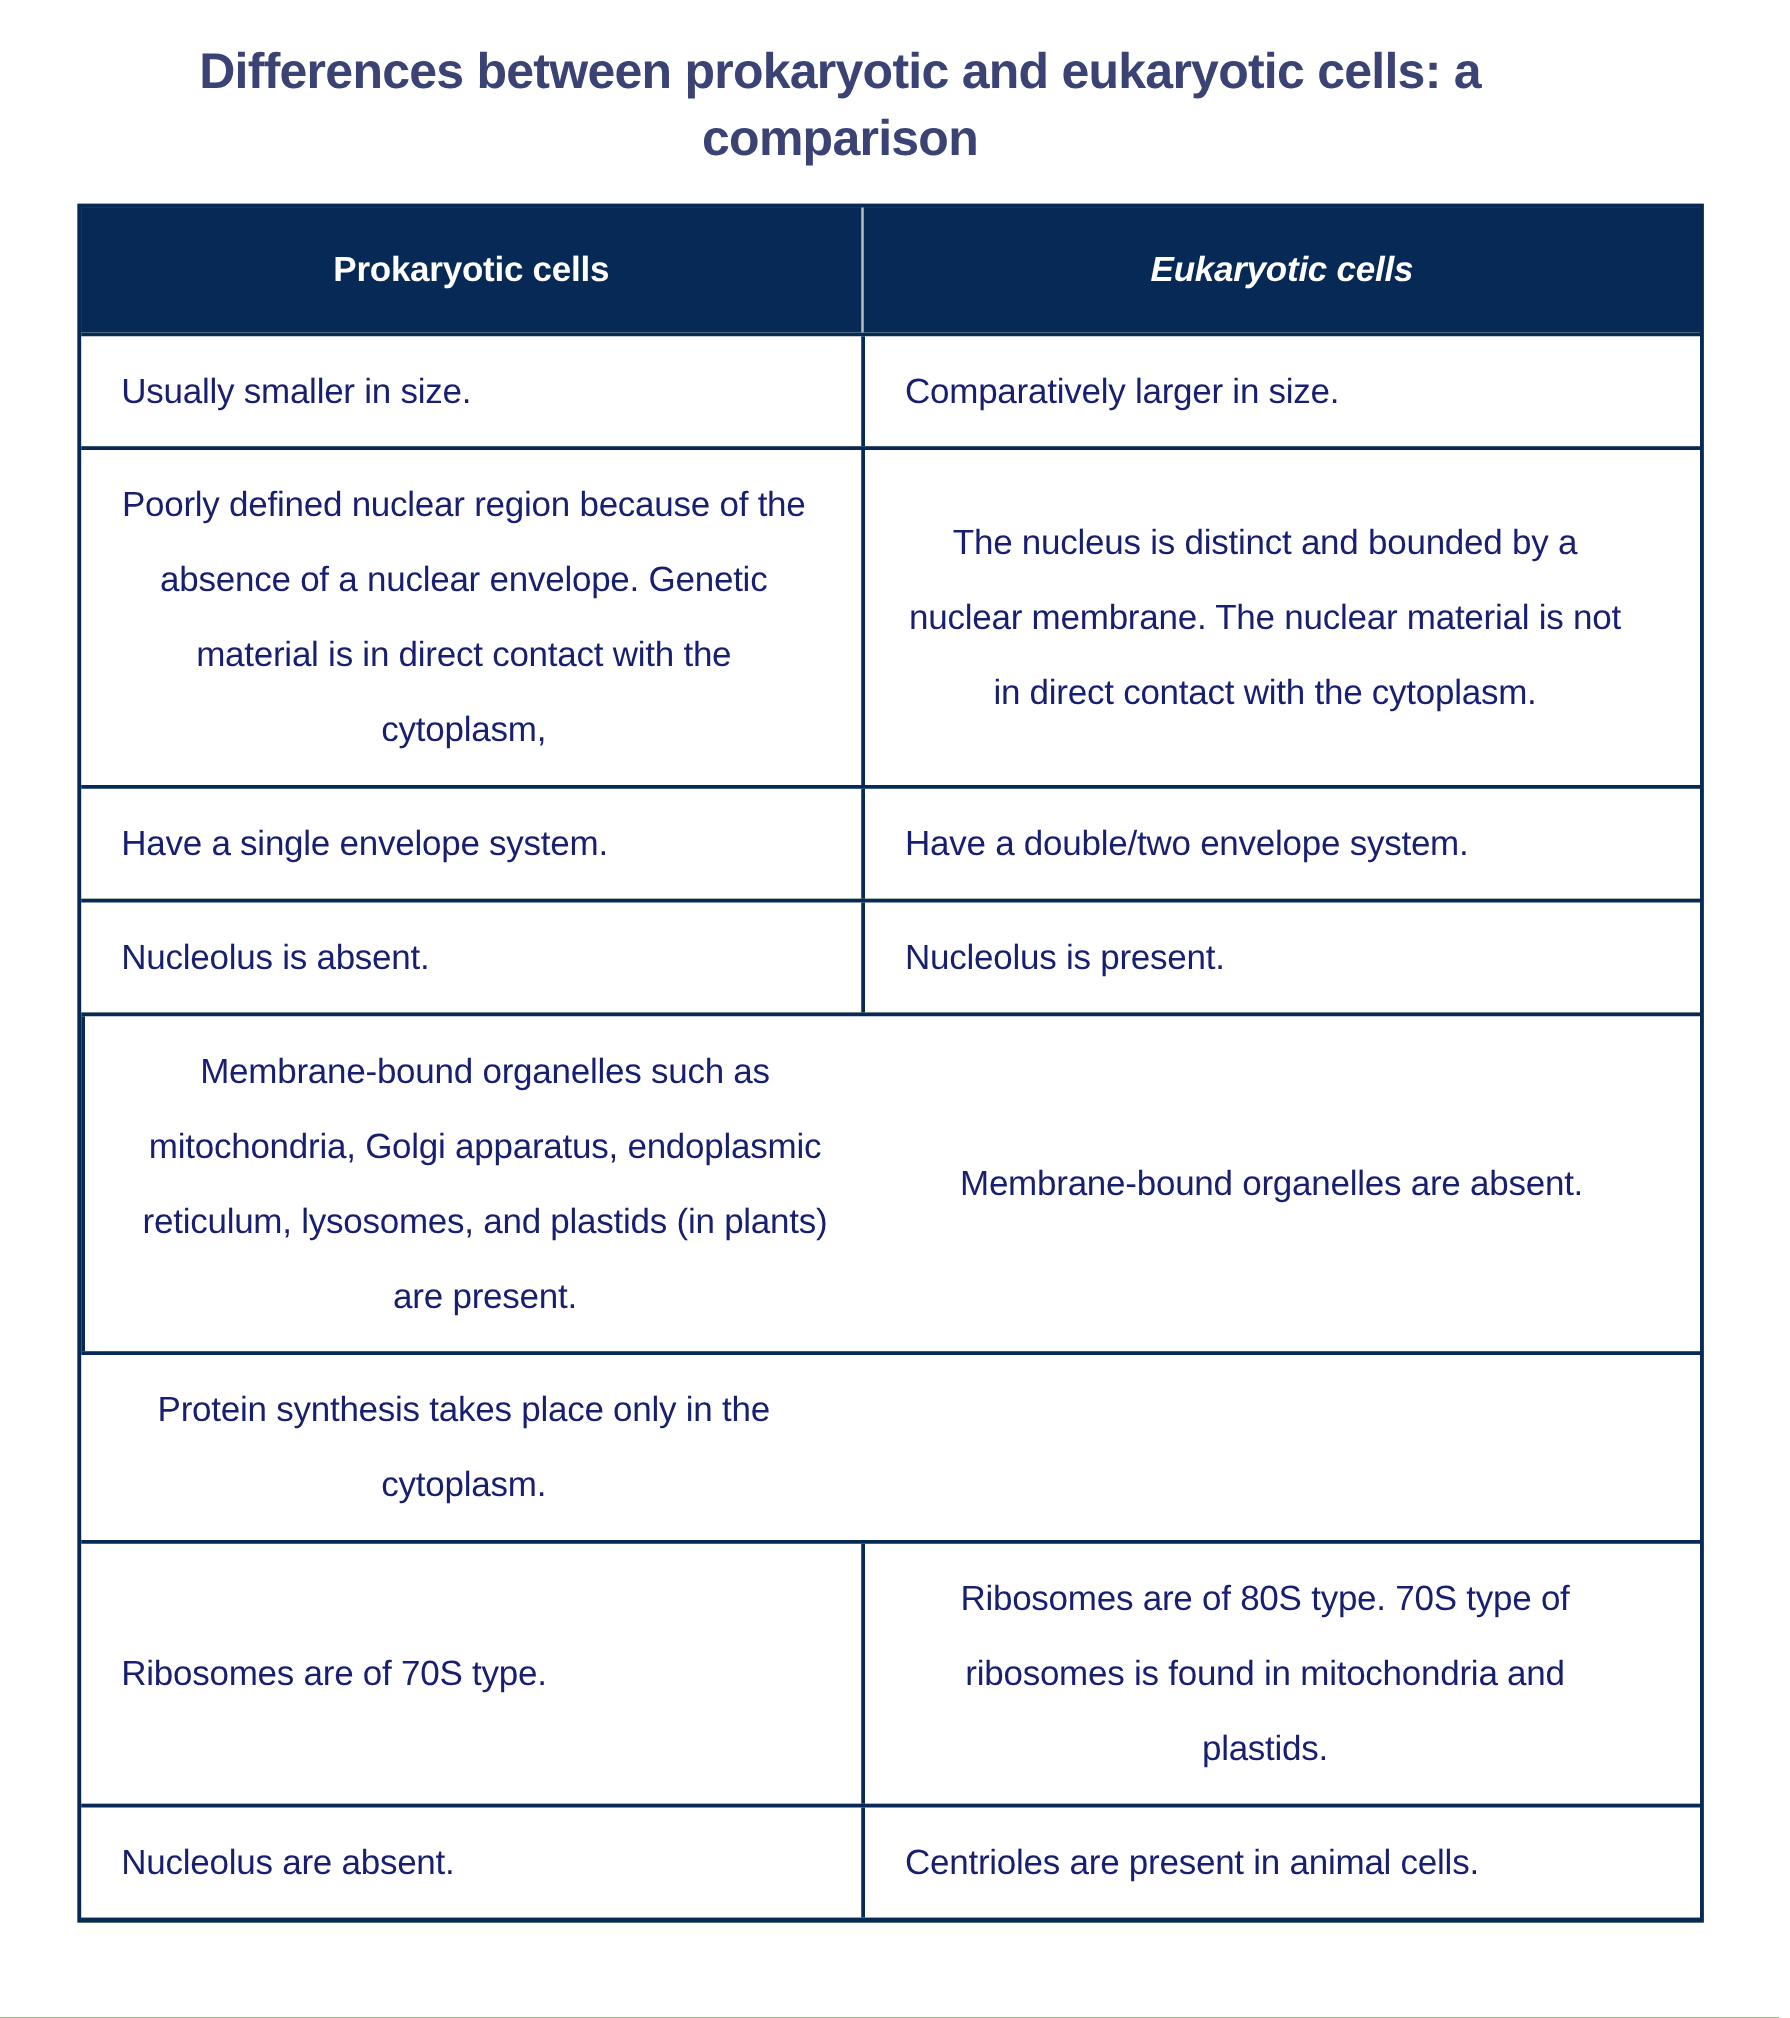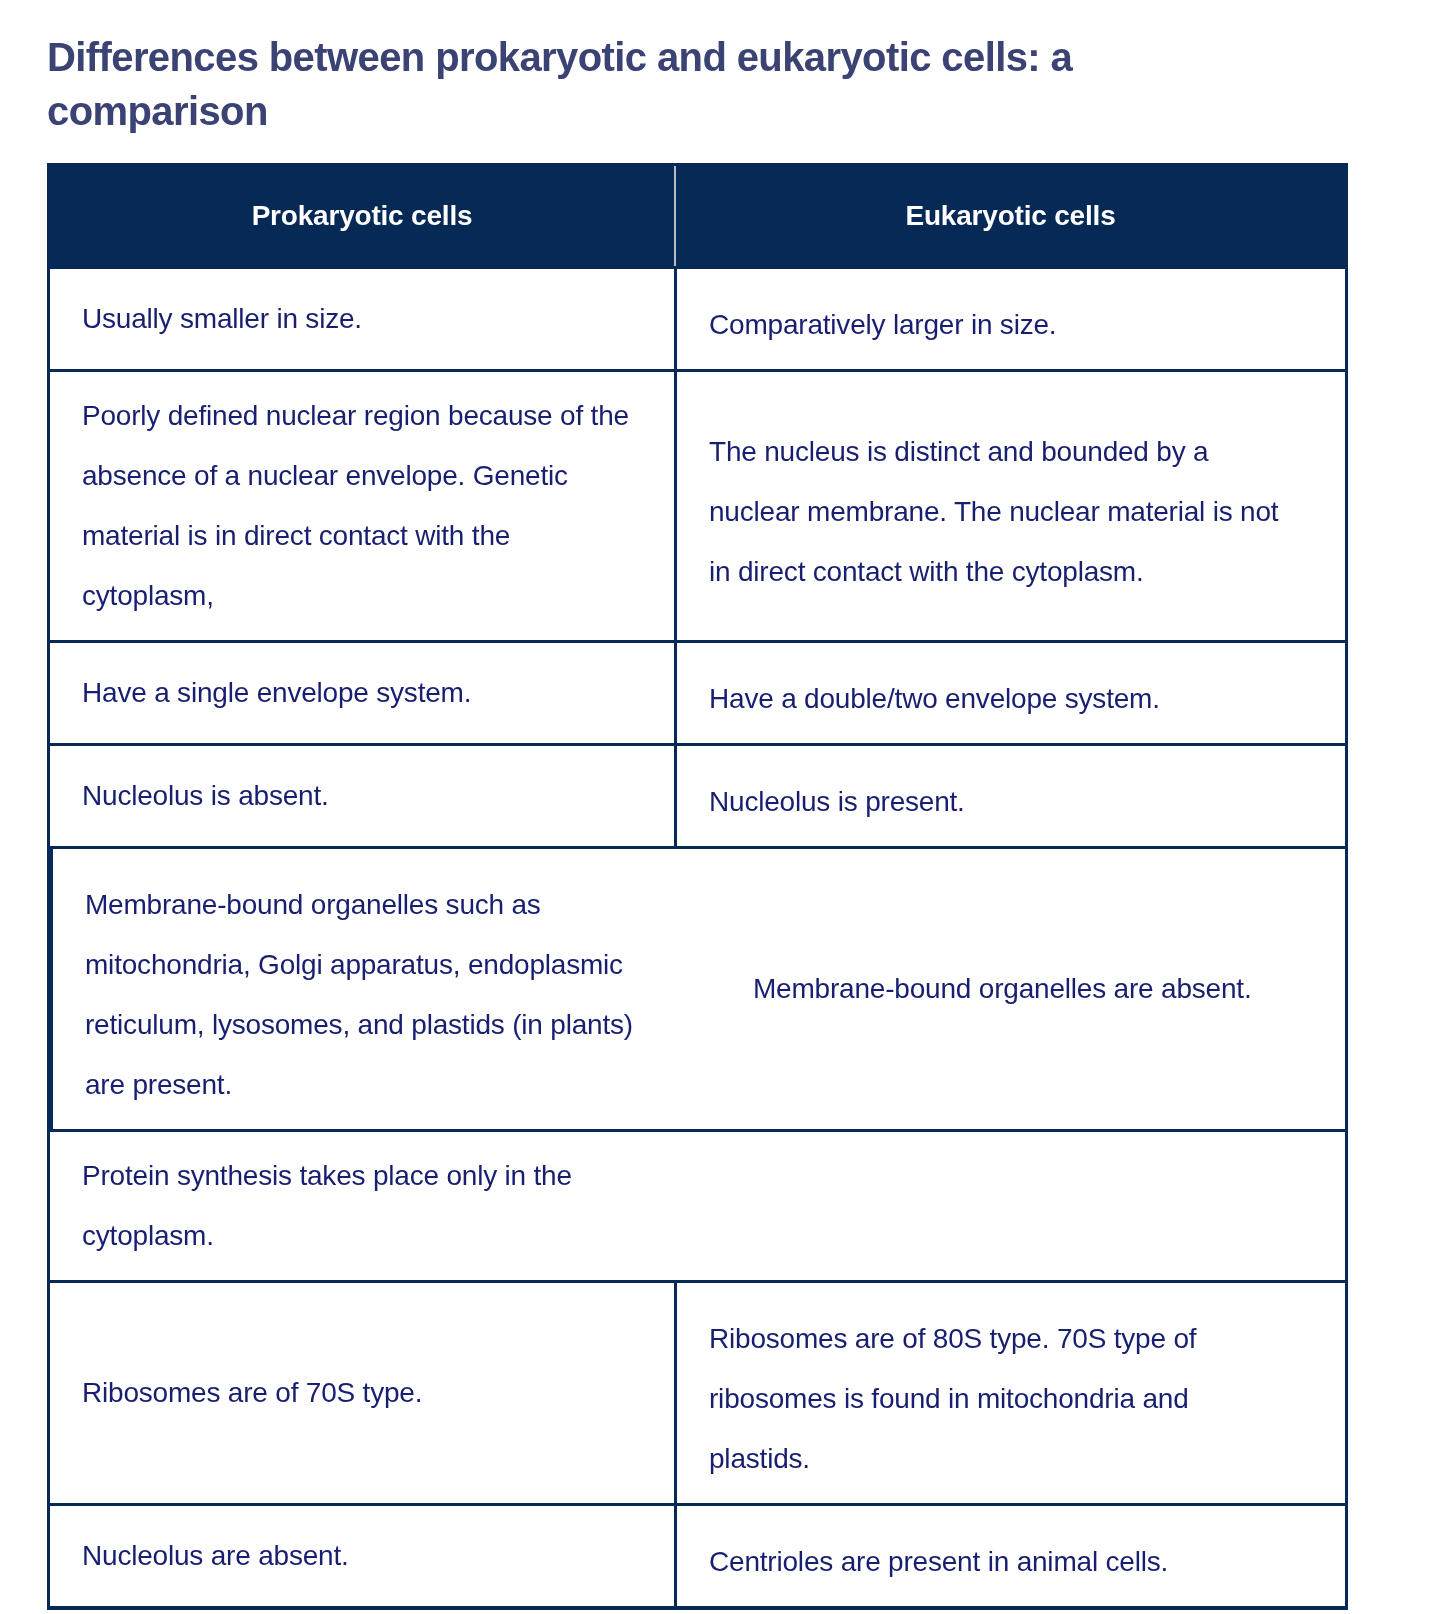--- a/index.html
+++ b/index.html
@@ -17,22 +17,23 @@
     padding: 0;
   }
   body {
     width: 1432px;
     height: 1614px;
     background: var(--page_bg);
     font-family: "Liberation Sans", sans-serif;
     overflow: hidden;
   }
   .container {
-    margin-left: 47px;
+    margin-left: 62px;
     width: 1301px;
+    text-align: center;
   }
   .page-title {
     margin: 30px 0 0 0;
     max-width: 1220px;
     color: var(--title_text);
     font-size: 40px;
     line-height: 54px;
     font-weight: bold;
     letter-spacing: -0.6px;
   }
@@ -51,42 +52,42 @@
   .th {
     display: flex;
     align-items: center;
     justify-content: center;
     color: var(--header_text);
     font-size: 28px;
     font-weight: bold;
     letter-spacing: -0.2px;
   }
   .th-left { width: 624px; }
-  .th-right { flex: 1; border-left: 2px solid var(--header_divider); }
+  .th-right { flex: 1; border-left: 2px solid var(--header_divider); font-style: italic; }
   .trow {
     display: flex;
     border-top: 3px solid var(--border);
     background: #ffffff;
   }
   .cell {
     display: flex;
     align-items: center;
     font-size: 28px;
     line-height: 60px;
     color: var(--cell_text);
     letter-spacing: -0.2px;
   }
   .cell-left {
     width: 624px;
     padding: 14px 44px 14px 32px;
   }
   .cell-right {
     flex: 1;
     border-left: 3px solid var(--border);
-    padding: 26px 60px 14px 32px;
+    padding: 14px 60px 14px 32px;
   }
 </style>
 </head>
 <body>
 
 <div class="container">
 
   <h1 class="page-title">Differences between prokaryotic and eukaryotic cells: a comparison</h1>
 
   <div class="comparison-table">

